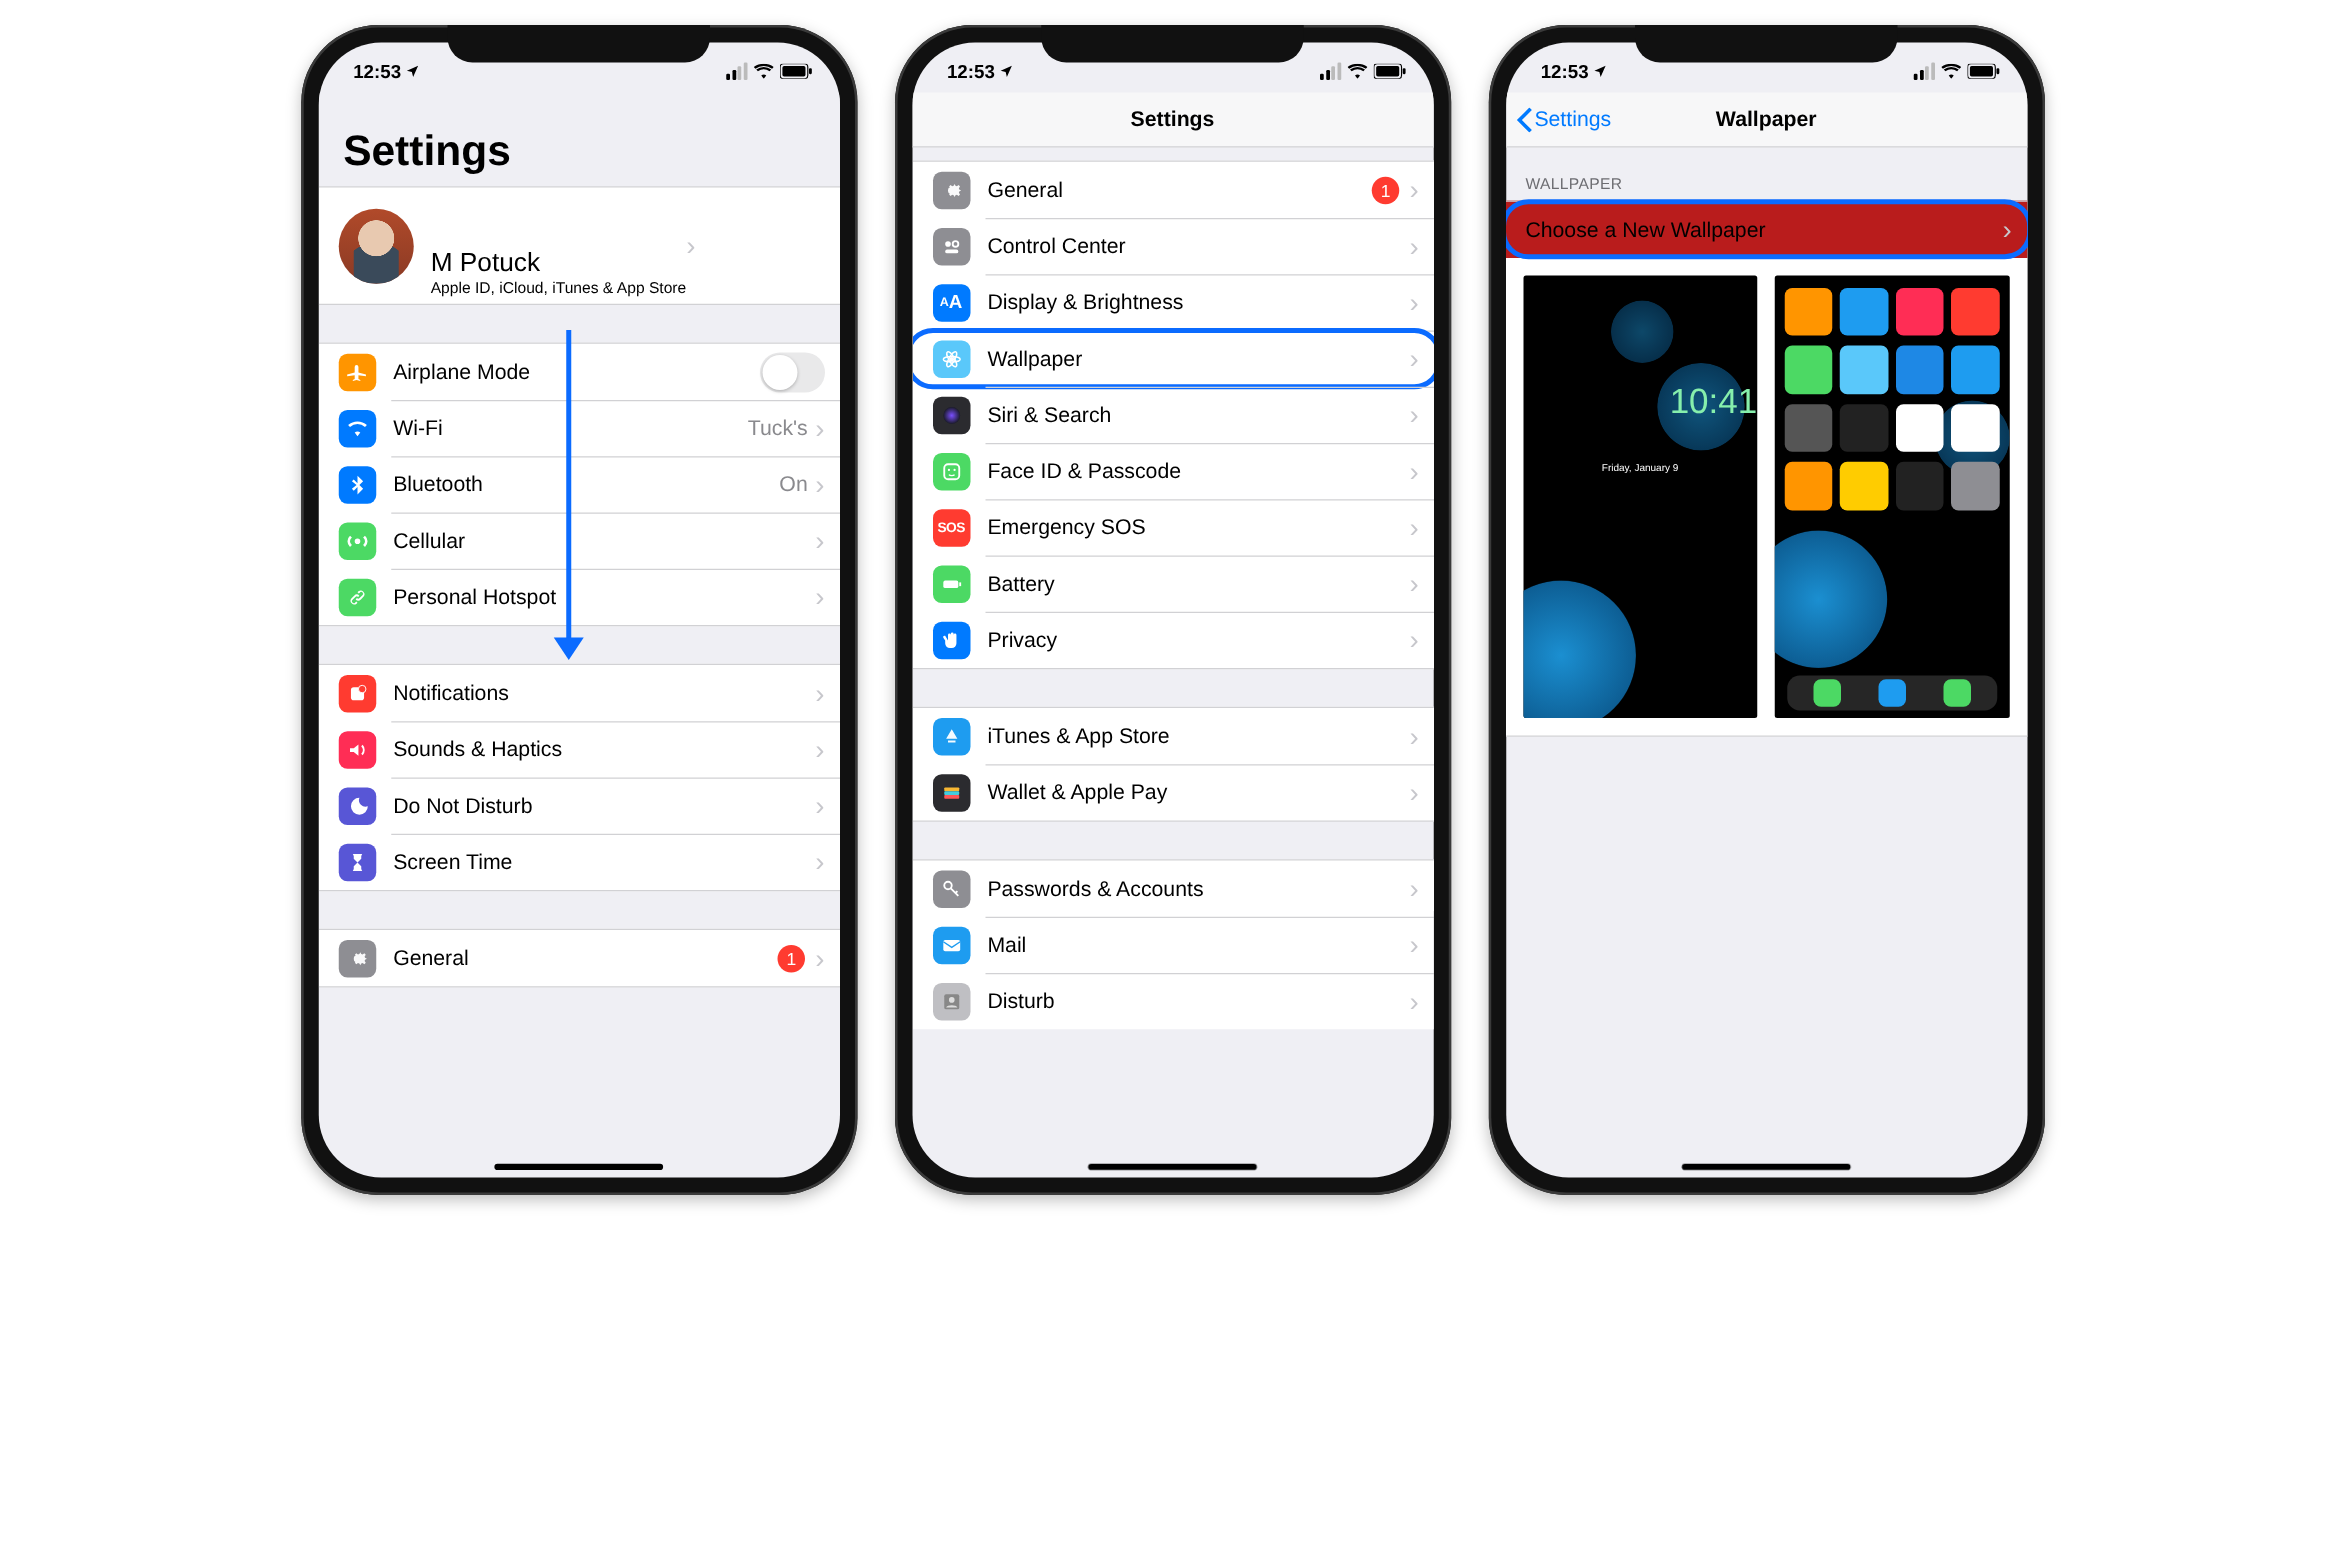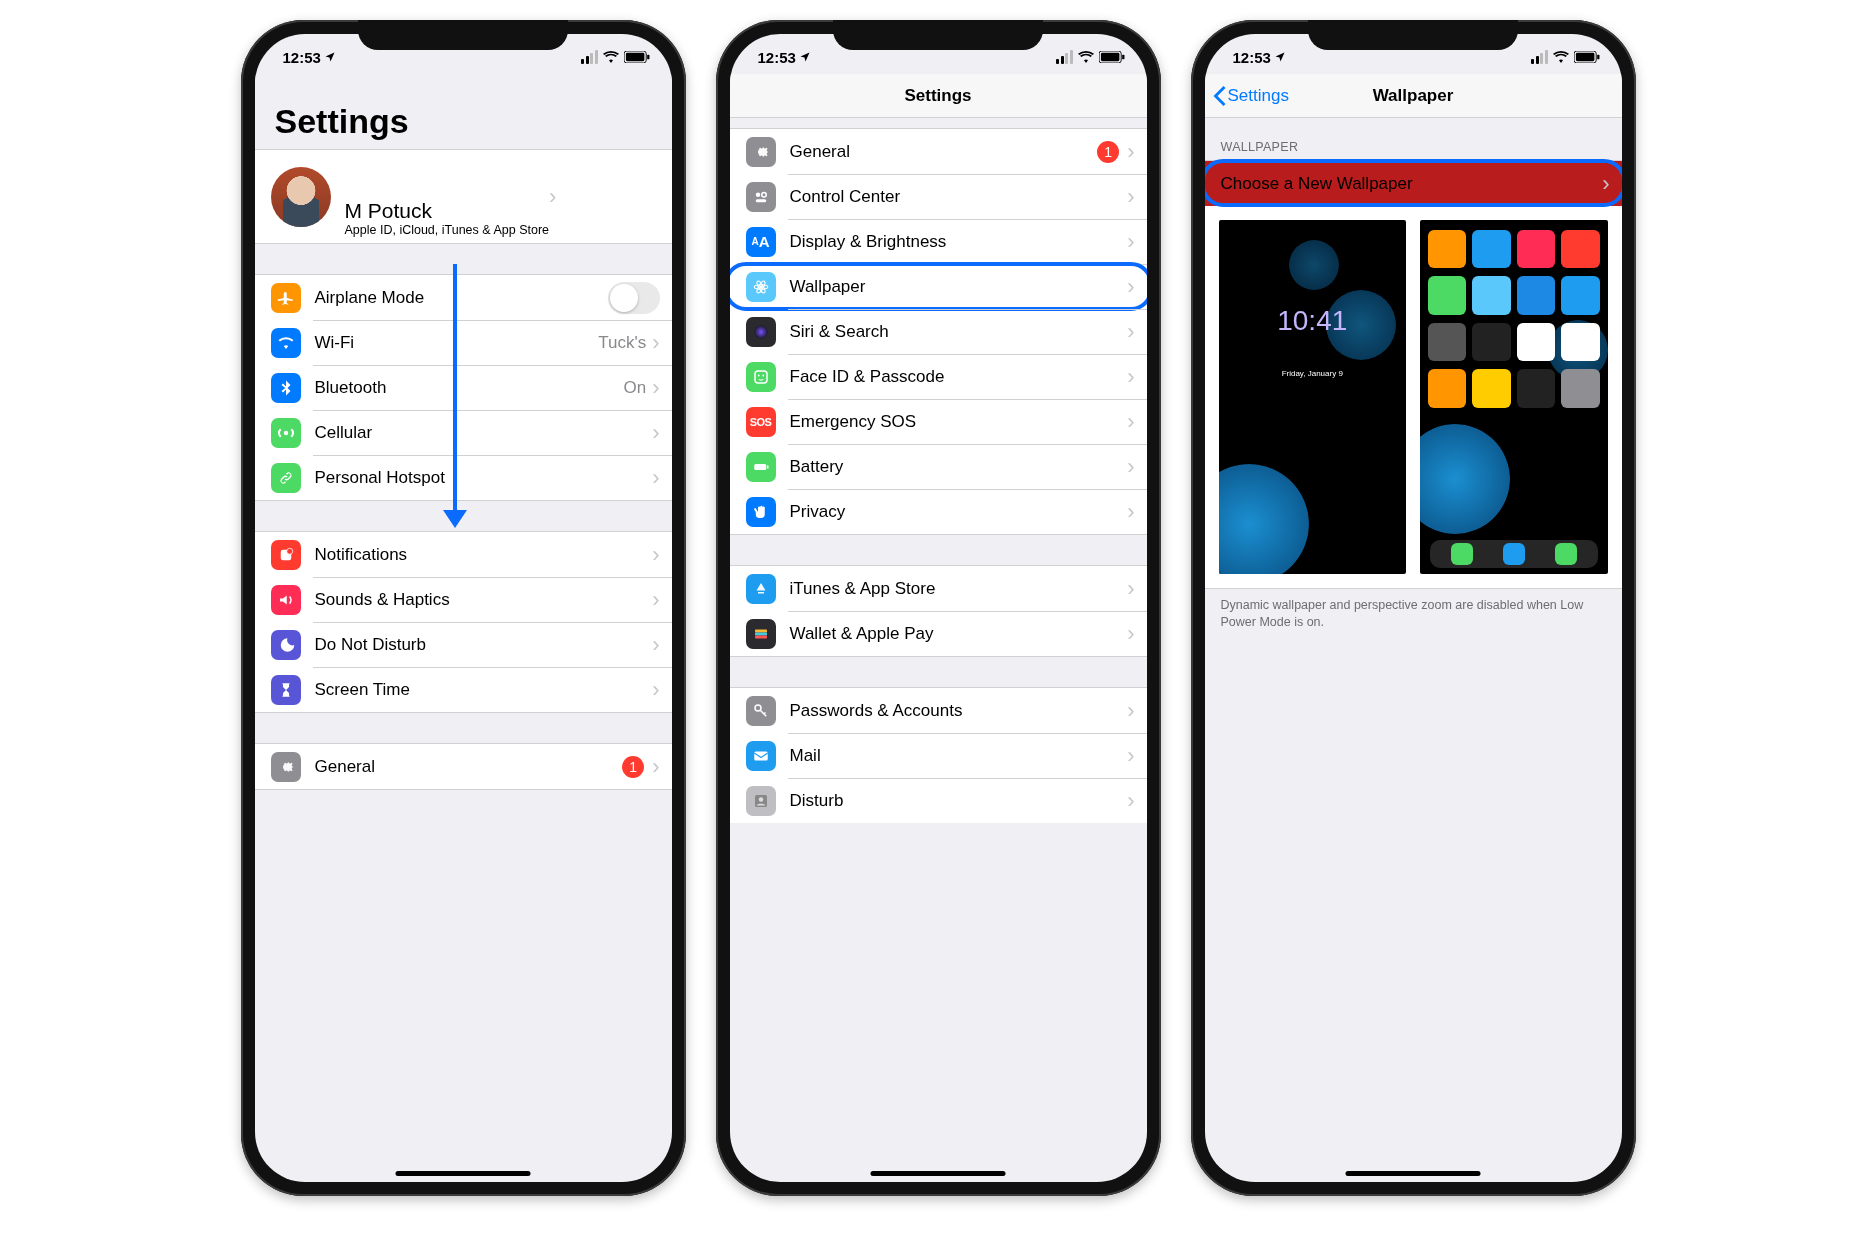--- a/index.html
+++ b/index.html
@@ -8,21 +8,21 @@
     padding: 20px;
     background: #fff;
     font-family: -apple-system, "Helvetica Neue", Arial, sans-serif;
     display: flex;
     gap: 30px;
     justify-content: center;
     align-items: flex-start;
   }
   .phone {
     width: 445px;
-    height: 1176px;
+    height: 936px;
     background: #111;
     border-radius: 62px;
     padding: 14px;
     box-shadow: inset 0 0 0 2px #3a3a3a, 0 4px 12px rgba(0,0,0,.25);
     position: relative;
   }
   .screen {
     width: 100%;
     height: 100%;
     background: #efeff4;
@@ -117,21 +117,21 @@
   }
   .arrow-down::after{
     content:""; position:absolute; bottom:-14px; left:-10px;
     border-left:12px solid transparent; border-right:12px solid transparent;
     border-top:18px solid #0b6bff;
   }
   
   .wp-previews{ display:flex; gap:14px; padding:14px; background:#fff; border-bottom:1px solid #d1d1d4;}
   .wp-thumb{ flex:1; aspect-ratio: 0.53; background:#000; border-radius:2px; position:relative; overflow:hidden;}
   .bokeh{ position:absolute; border-radius:50%; background:radial-gradient(circle,#1b8fd1 0%, #0d5e94 70%, transparent 72%); filter:blur(.3px);}
-  .wp-lock-time{ position:absolute; top:24%; width:100%; text-align:center; color:#c4b5fd; font-size:28px; font-weight:200;}
+  .wp-lock-time{ position:absolute; top:24%; width:100%; text-align:right; color:#86efac; font-size:28px; font-weight:200;}
   .wp-lock-date{position:absolute; top:42%; width:100%; text-align:center; color:#fff; font-size:8px;}
   .wp-home-grid{ position:absolute; top:10px; left:8px; right:8px; display:grid; grid-template-columns:repeat(4,1fr); gap:8px 6px;}
   .wp-app{ width:100%; aspect-ratio:1; border-radius:6px; }
   .wp-dock{position:absolute; bottom:6px; left:10px; right:10px; height:28px; background:rgba(255,255,255,.15); border-radius:10px; display:flex; justify-content:space-around; align-items:center; padding:0 6px;}
   .wp-dock .wp-app{width:22px; height:22px;}
   .wp-row{ background:#b91c1c; border-top:1px solid #d1d1d4;}
   svg{display:block;}
 </style>
 </head>
 <body>
@@ -549,17 +549,16 @@
               <div class="wp-app" style="background: rgb(34, 34, 34);"></div>
               <div class="wp-app" style="background: rgb(142, 142, 147);"></div>
             </div>
           <div class="wp-dock">
             <div class="wp-app" style="background:#4cd964;"></div>
             <div class="wp-app" style="background:#1e9cf0;"></div>
             <div class="wp-app" style="background:#4cd964;"></div>
           </div>
         </div>
       </div>
-      <div class="footer-note">Dynamic wallpaper and perspective zoom are disabled when Low Power Mode is on.</div>
     </div>
     <div class="home-ind"></div>
   </div>
 </div>
 
 </body></html>

